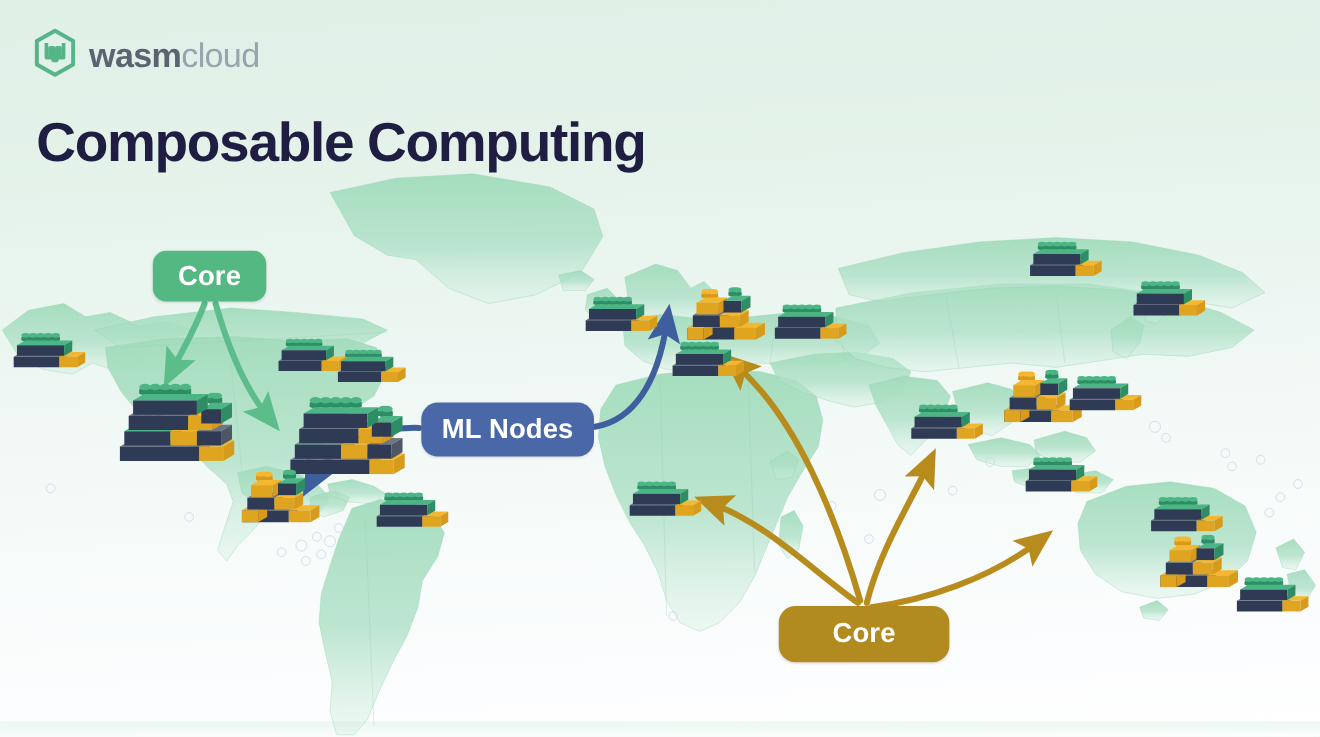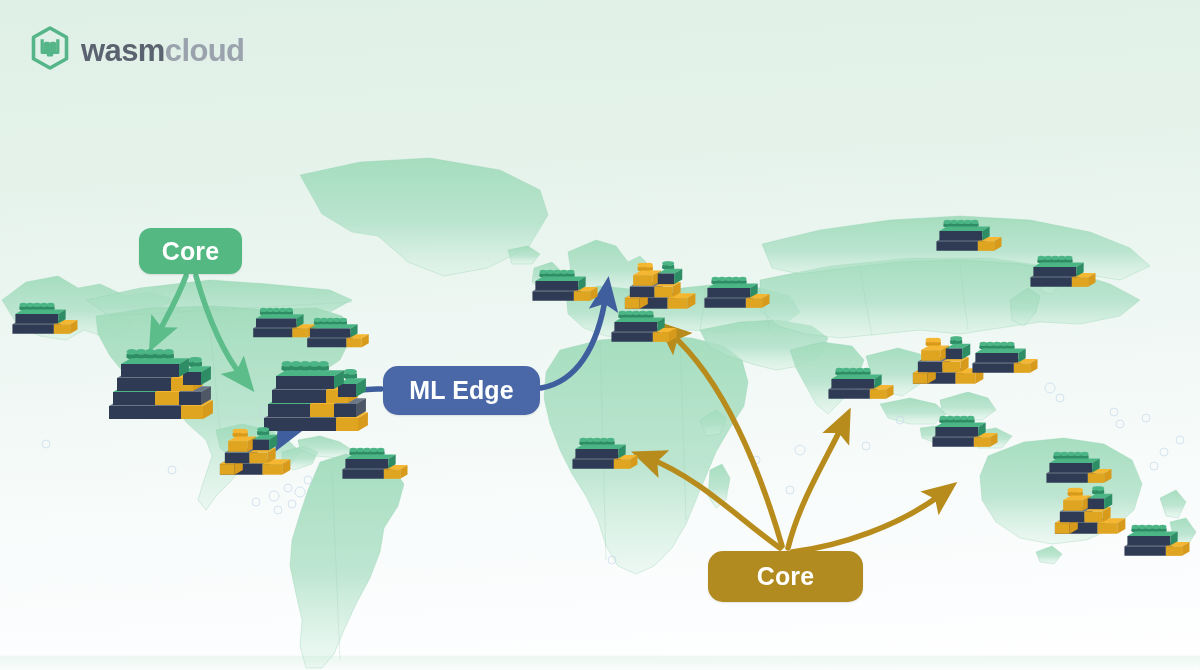--- a/index.html
+++ b/index.html
@@ -14,21 +14,21 @@
   }
   
   #mapwrap{position:absolute;inset:0;}
   #mapwrap svg{display:block;width:1200px;height:670px;}
   .borderline{fill:none;stroke:#9ccfb5;stroke-width:.55;stroke-opacity:.55;}
   .isle{fill:none;stroke:#c4d6ea;stroke-width:.9;stroke-opacity:.75;}
   
   #logo{position:absolute;left:30px;top:26px;display:flex;align-items:center;gap:11px;}
   #logo .wordmark{font-size:31px;letter-spacing:-.6px;font-weight:400;line-height:1;}
   #logo .wordmark .w1{color:#5c6370;font-weight:700;}
-  #logo .wordmark .w2{color:#9aa3ad;font-weight:700;}
+  #logo .wordmark .w2{color:#9aa3ad;font-weight:400;}
   
   #title{
     position:absolute;left:33px;top:104px;
     font-size:50px;font-weight:700;letter-spacing:-1.2px;
     color:#201d42;line-height:1;white-space:nowrap;
   }
   
   .pill{
     position:absolute;display:flex;align-items:center;justify-content:center;
     color:#ffffff;font-weight:700;border-radius:13px;
@@ -887,24 +887,25 @@
   <div id="logo">
     <span>
       <svg width="40" height="44" viewBox="0 0 40 44" xmlns="http://www.w3.org/2000/svg">
         <path d="M20 2 L36.5 11.3 L36.5 32.7 L20 42 L3.5 32.7 L3.5 11.3 Z" fill="none" stroke="#56b588" stroke-width="3.6" stroke-linejoin="round"></path>
         <path d="M12.2 13.2 L12.2 26.4 L15.6 26.4 L15.6 17.4 L18.4 17.4 L18.4 28.9 L21.6 28.9 L21.6 17.4 L24.4 17.4 L24.4 26.4 L27.8 26.4 L27.8 13.2" fill="none" stroke="#56b588" stroke-width="3.3" stroke-linejoin="round" stroke-linecap="butt"></path>
       </svg>
     </span>
     <span class="wordmark"><span class="w1">wasm</span><span class="w2">cloud</span></span>
   </div>
 
+  <div id="title">Composable Computing</div>
 
   <div class="pill" id="pill-core">
     <span>Core</span>
   </div>
   <div class="pill" id="pill-ml">
-    <span>ML Edge</span>
+    <span>ML Nodes</span>
   </div>
   <div class="pill" id="pill-edge">
     <span>Core</span>
   </div>
 
 </div>
 
 </body></html>

